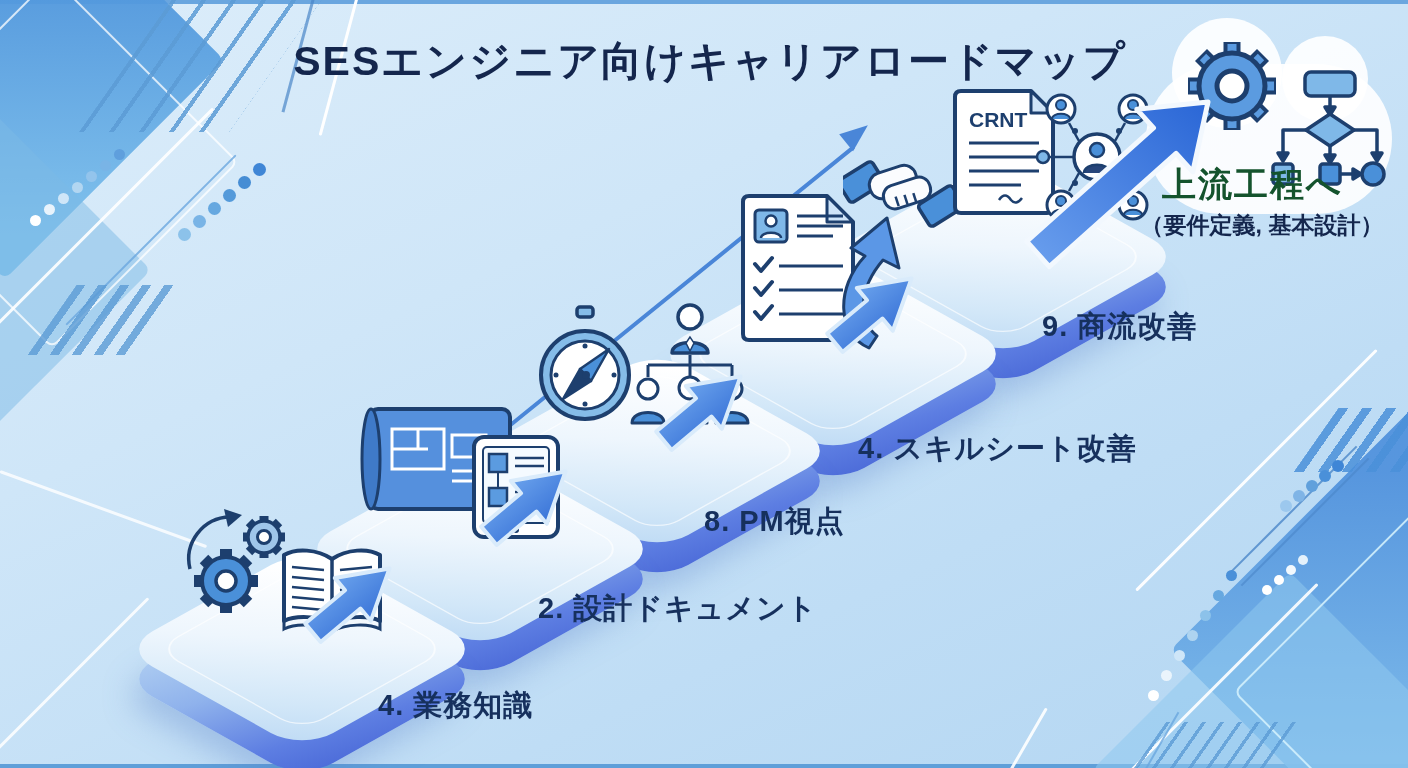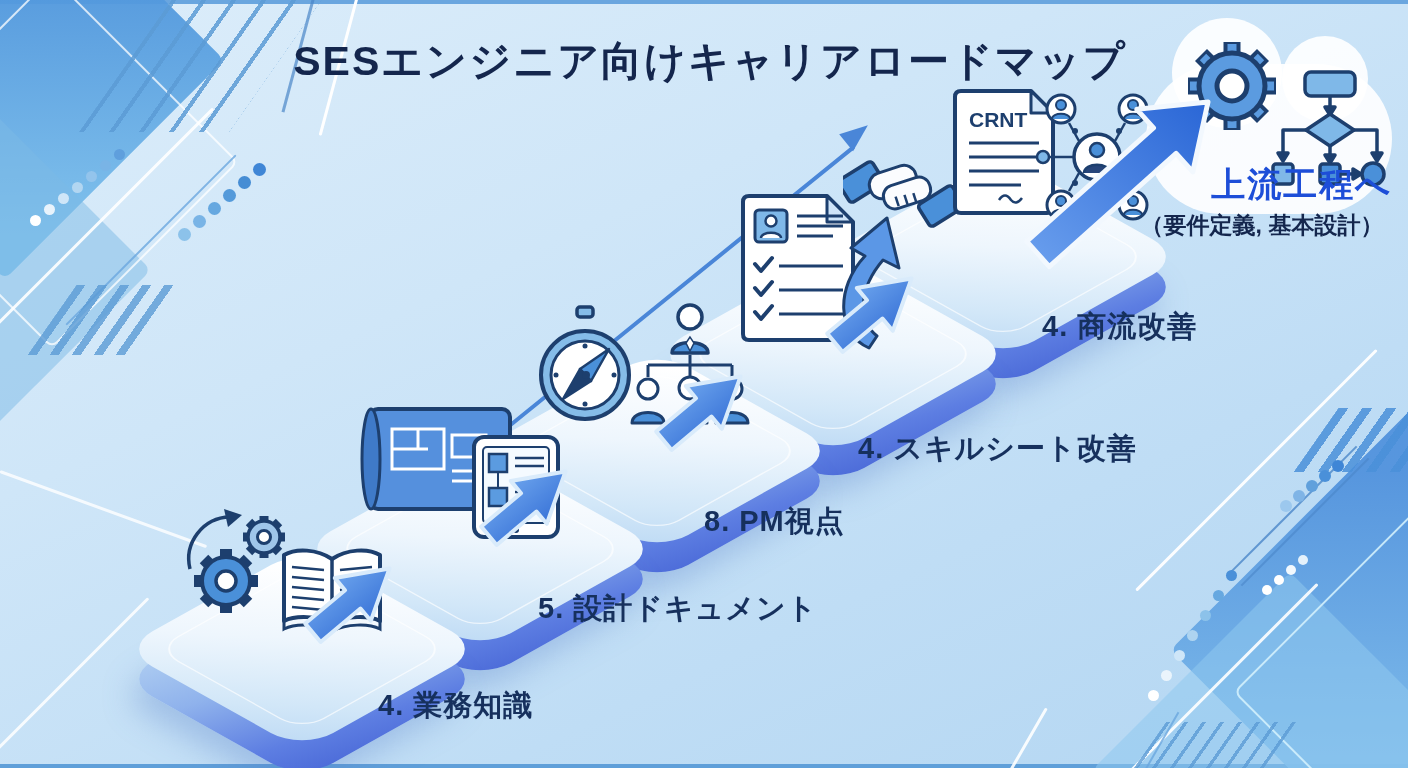--- a/index.html
+++ b/index.html
@@ -47,22 +47,22 @@
   
   .title{
     position:absolute;left:160px;top:34px;width:1100px;text-align:center;
     font-size:41px;font-weight:800;letter-spacing:2px;color:#14264d;z-index:8;
   }
   .step-label{
     position:absolute;font-size:29px;font-weight:800;letter-spacing:1px;
     color:#16305d;z-index:8;white-space:nowrap;
   }
   .goal-title{
-    position:absolute;left:1162px;top:162px;width:230px;text-align:right;
-    font-size:34px;font-weight:800;letter-spacing:2px;color:#1d4ed8;z-index:8;
+    position:absolute;left:1162px;top:162px;width:230px;text-align:left;
+    font-size:34px;font-weight:800;letter-spacing:2px;color:#14532d;z-index:8;
   }
   .goal-sub{
     position:absolute;left:1112px;top:210px;width:300px;text-align:center;
     font-size:23px;font-weight:800;color:#14264d;z-index:8;white-space:nowrap;
   }
   
   .cloud{background:#ffffff;opacity:.9;position:absolute;z-index:2;}
   .goal-icon{position:absolute;z-index:4;}
 </style>
 </head>
@@ -396,19 +396,19 @@
         <stop offset="0" stop-color="#6ba0ee"></stop>
         <stop offset="1" stop-color="#2a66d6"></stop>
       </linearGradient>
     </defs>
   <polygon points="27.3,178.7 154.1,65.3 170.8,83.9 186,14 114.8,21.3 131.5,39.9 4.7,153.3" fill="url(#bg2)" stroke="#f2f8fe" stroke-width="5" stroke-linejoin="round"></polygon>
 </svg>
 
 <div class="title">SESエンジニア向けキャリアロードマップ</div>
 
 <div class="step-label" style="left:378px;top:686px;">4. 業務知識</div>
-<div class="step-label" style="left:538px;top:589px;">5. 設計ドキュメント</div>
+<div class="step-label" style="left:538px;top:589px;">2. 設計ドキュメント</div>
 <div class="step-label" style="left:704px;top:502px;">8. PM視点</div>
 <div class="step-label" style="left:858px;top:405px;margin-top:24px;">4. スキルシート改善</div>
-<div class="step-label" style="left:1042px;top:307px;">4. 商流改善</div>
+<div class="step-label" style="left:1042px;top:307px;">9. 商流改善</div>
 
 <div class="goal-title">上流工程へ</div>
 <div class="goal-sub">（要件定義, 基本設計）</div>
 
 </body></html>

